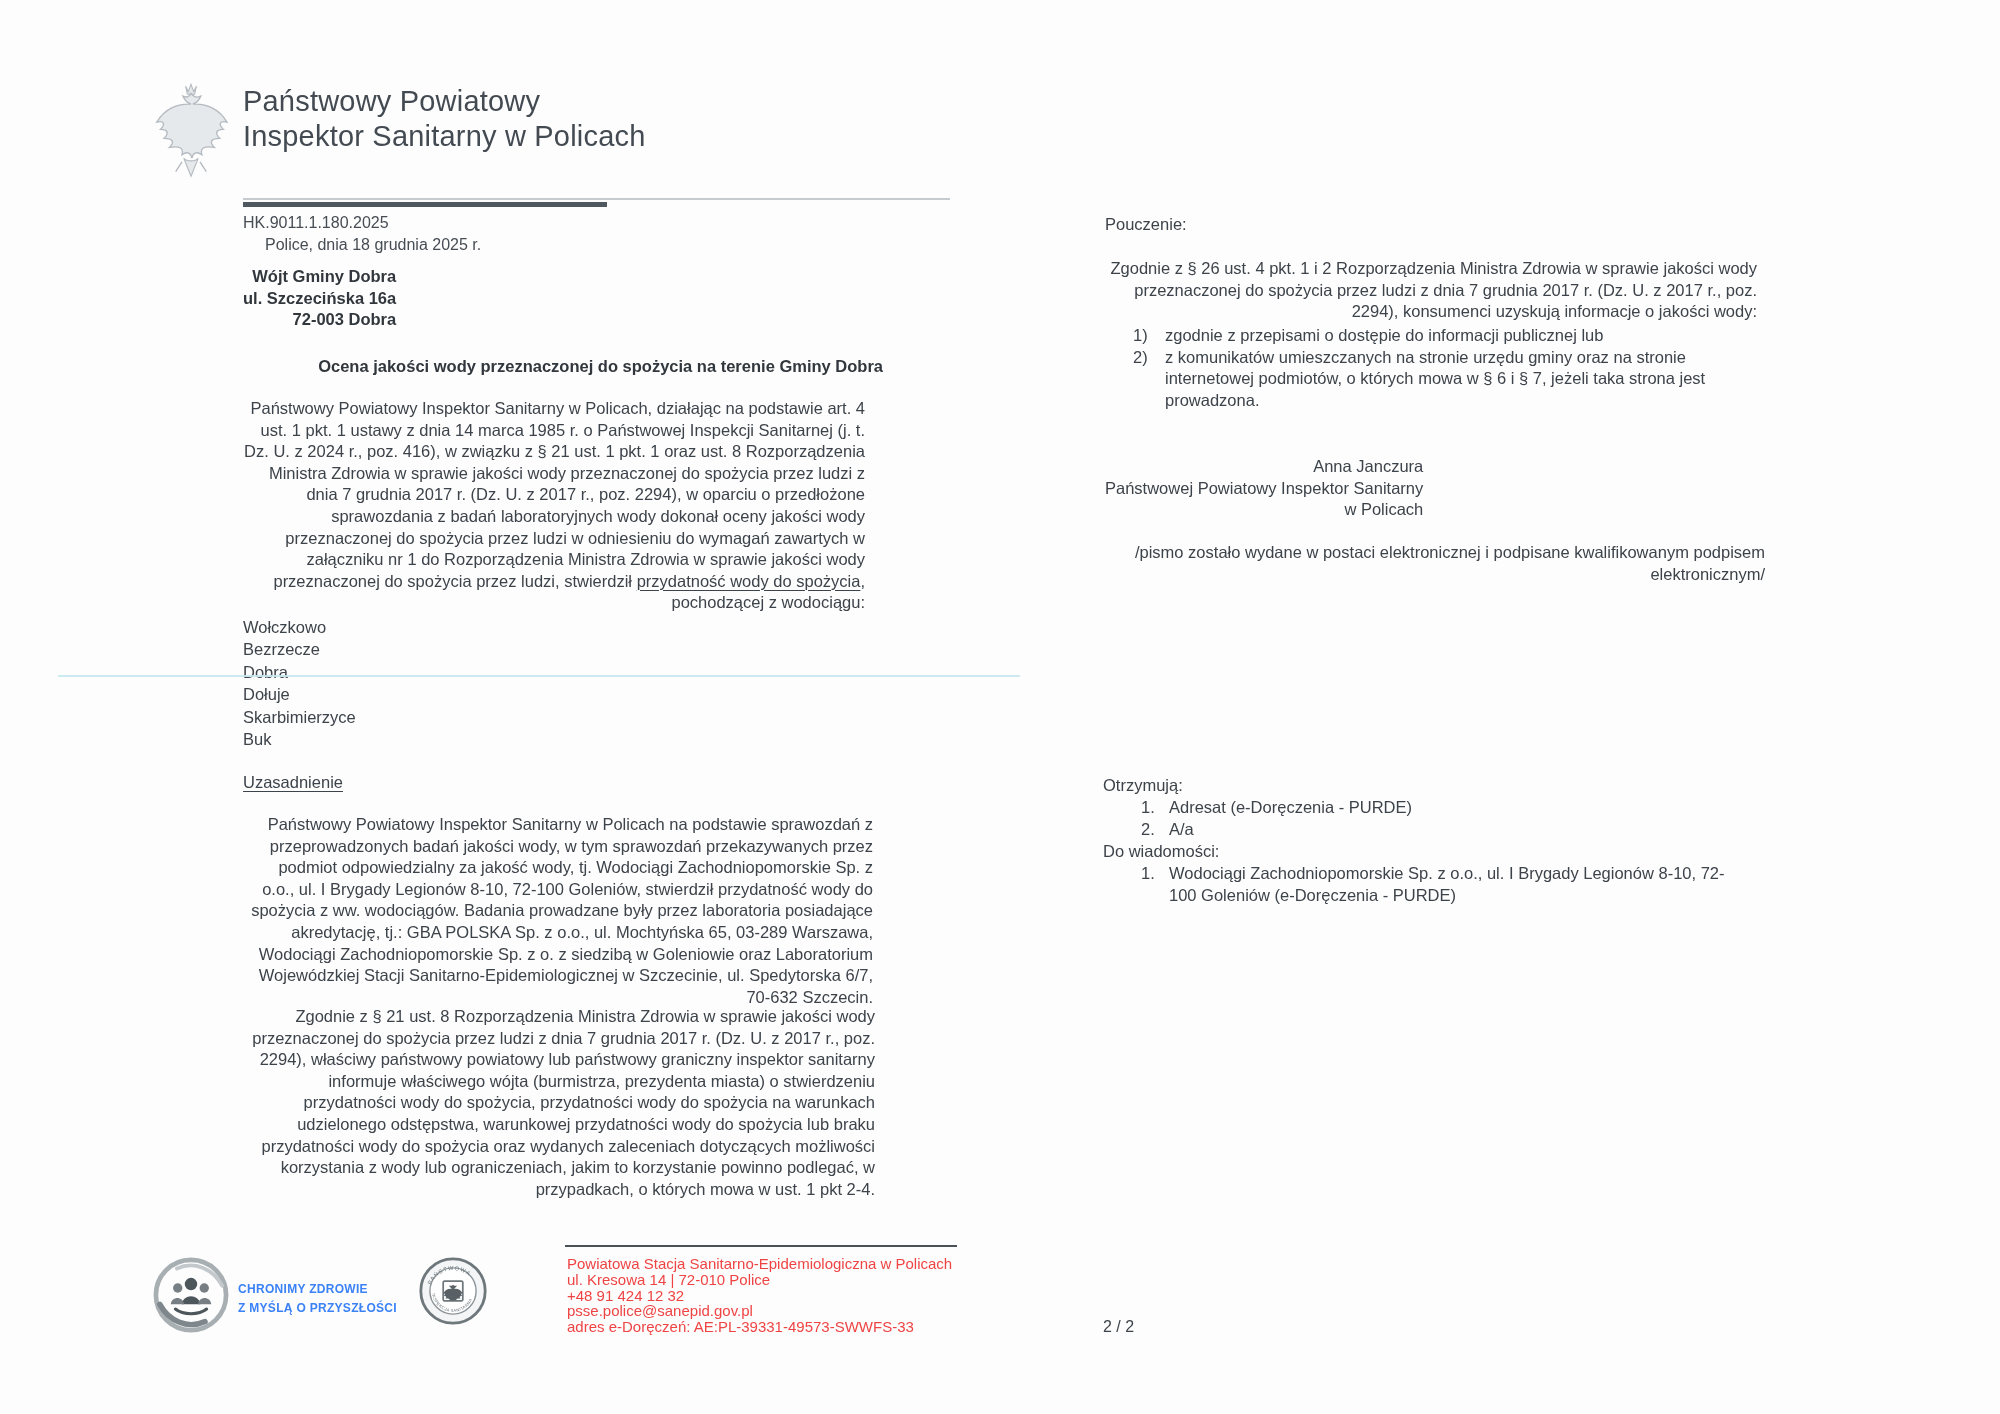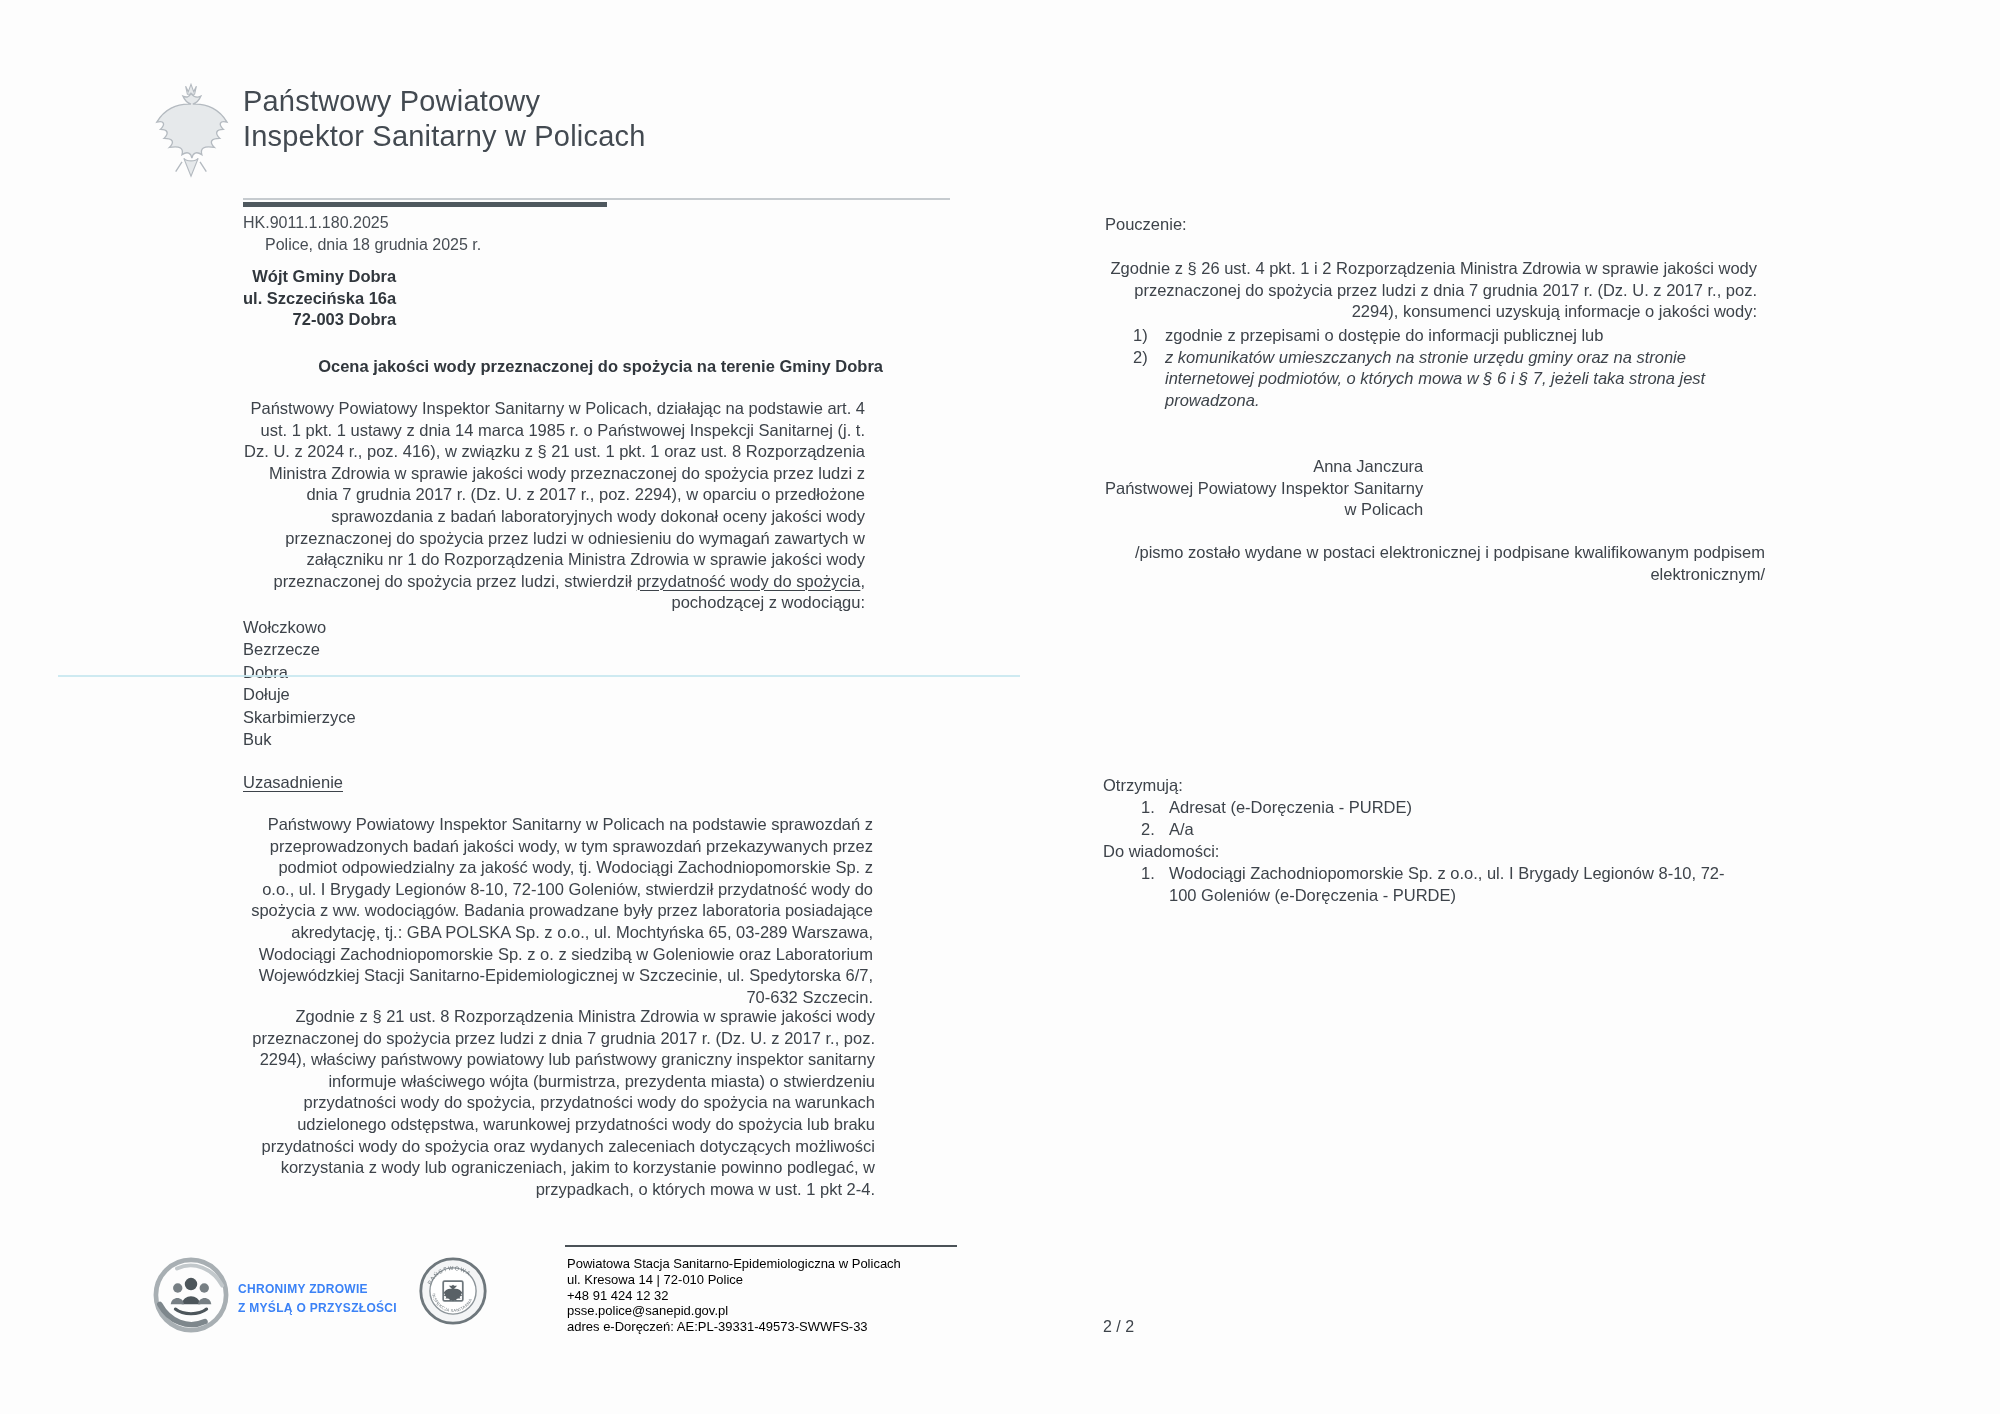--- a/index.html
+++ b/index.html
@@ -14,21 +14,21 @@
   .meta-line{font-size:16px;line-height:22px;color:#474d54;}
   .underlined{text-decoration:underline;text-underline-offset:3px;text-decoration-thickness:1px;}
   .rule-light{background:#c6cbcf;height:2px;}
   .rule-dark{background:#4e585e;height:5px;}
   .scan-line{background:#c9e8ef;height:2px;opacity:.9;}
   .locality{font-size:16.5px;line-height:22.4px;color:#3d434a;}
   .list-row{display:flex;}
   .list-marker{flex:0 0 32px;font-size:16.5px;line-height:21.6px;color:#3d434a;}
   .list-text{font-size:16.5px;line-height:21.6px;color:#3d434a;}
   .slogan{font-size:12px;line-height:19px;font-weight:700;color:#3b82f6;text-align:left;letter-spacing:.3px;}
-  .station{font-size:13px;line-height:15.8px;color:#000000;}
+  .station{font-size:15px;line-height:15.8px;color:#ef4444;}
   .pagenum{font-size:16px;color:#3d434a;}
 </style>
 </head>
 <body>
 
 <div id="canvas">
 
   <div class="abs" style="inset:0;padding-left:20px;">
 
     <div class="abs" style="left:146px;top:78px;width:90px;height:110px;">
@@ -135,21 +135,21 @@
 
     <div class="abs body-text" style="left:1105px;top:258px;width:652px;">Zgodnie z § 26 ust. 4 pkt. 1 i 2 Rozporządzenia Ministra Zdrowia w sprawie jakości wody przeznaczonej do spożycia przez ludzi z dnia 7 grudnia 2017 r. (Dz. U. z 2017 r., poz. 2294), konsumenci uzyskują informacje o jakości wody:</div>
 
     <div class="abs" style="left:1133px;top:325px;width:600px;">
       <div class="list-row">
         <span class="list-marker">1)</span>
         <span class="list-text" style="width:560px;">zgodnie z przepisami o dostępie do informacji publicznej lub</span>
       </div>
       <div class="list-row">
         <span class="list-marker">2)</span>
-        <span class="list-text" style="width:560px;font-style:italic;">z komunikatów umieszczanych na stronie urzędu gminy oraz na stronie internetowej podmiotów, o których mowa w § 6 i § 7, jeżeli taka strona jest prowadzona.</span>
+        <span class="list-text" style="width:560px;">z komunikatów umieszczanych na stronie urzędu gminy oraz na stronie internetowej podmiotów, o których mowa w § 6 i § 7, jeżeli taka strona jest prowadzona.</span>
       </div>
     </div>
 
     <div class="abs" style="left:1105px;top:456px;">
       <div class="body-text">Anna Janczura</div>
       <div class="body-text">Państwowej Powiatowy Inspektor Sanitarny</div>
       <div class="body-text">w Policach</div>
     </div>
 
     <div class="abs body-text" style="left:1105px;top:542px;width:660px;">/pismo zostało wydane w postaci elektronicznej i podpisane kwalifikowanym podpisem elektronicznym/</div>

